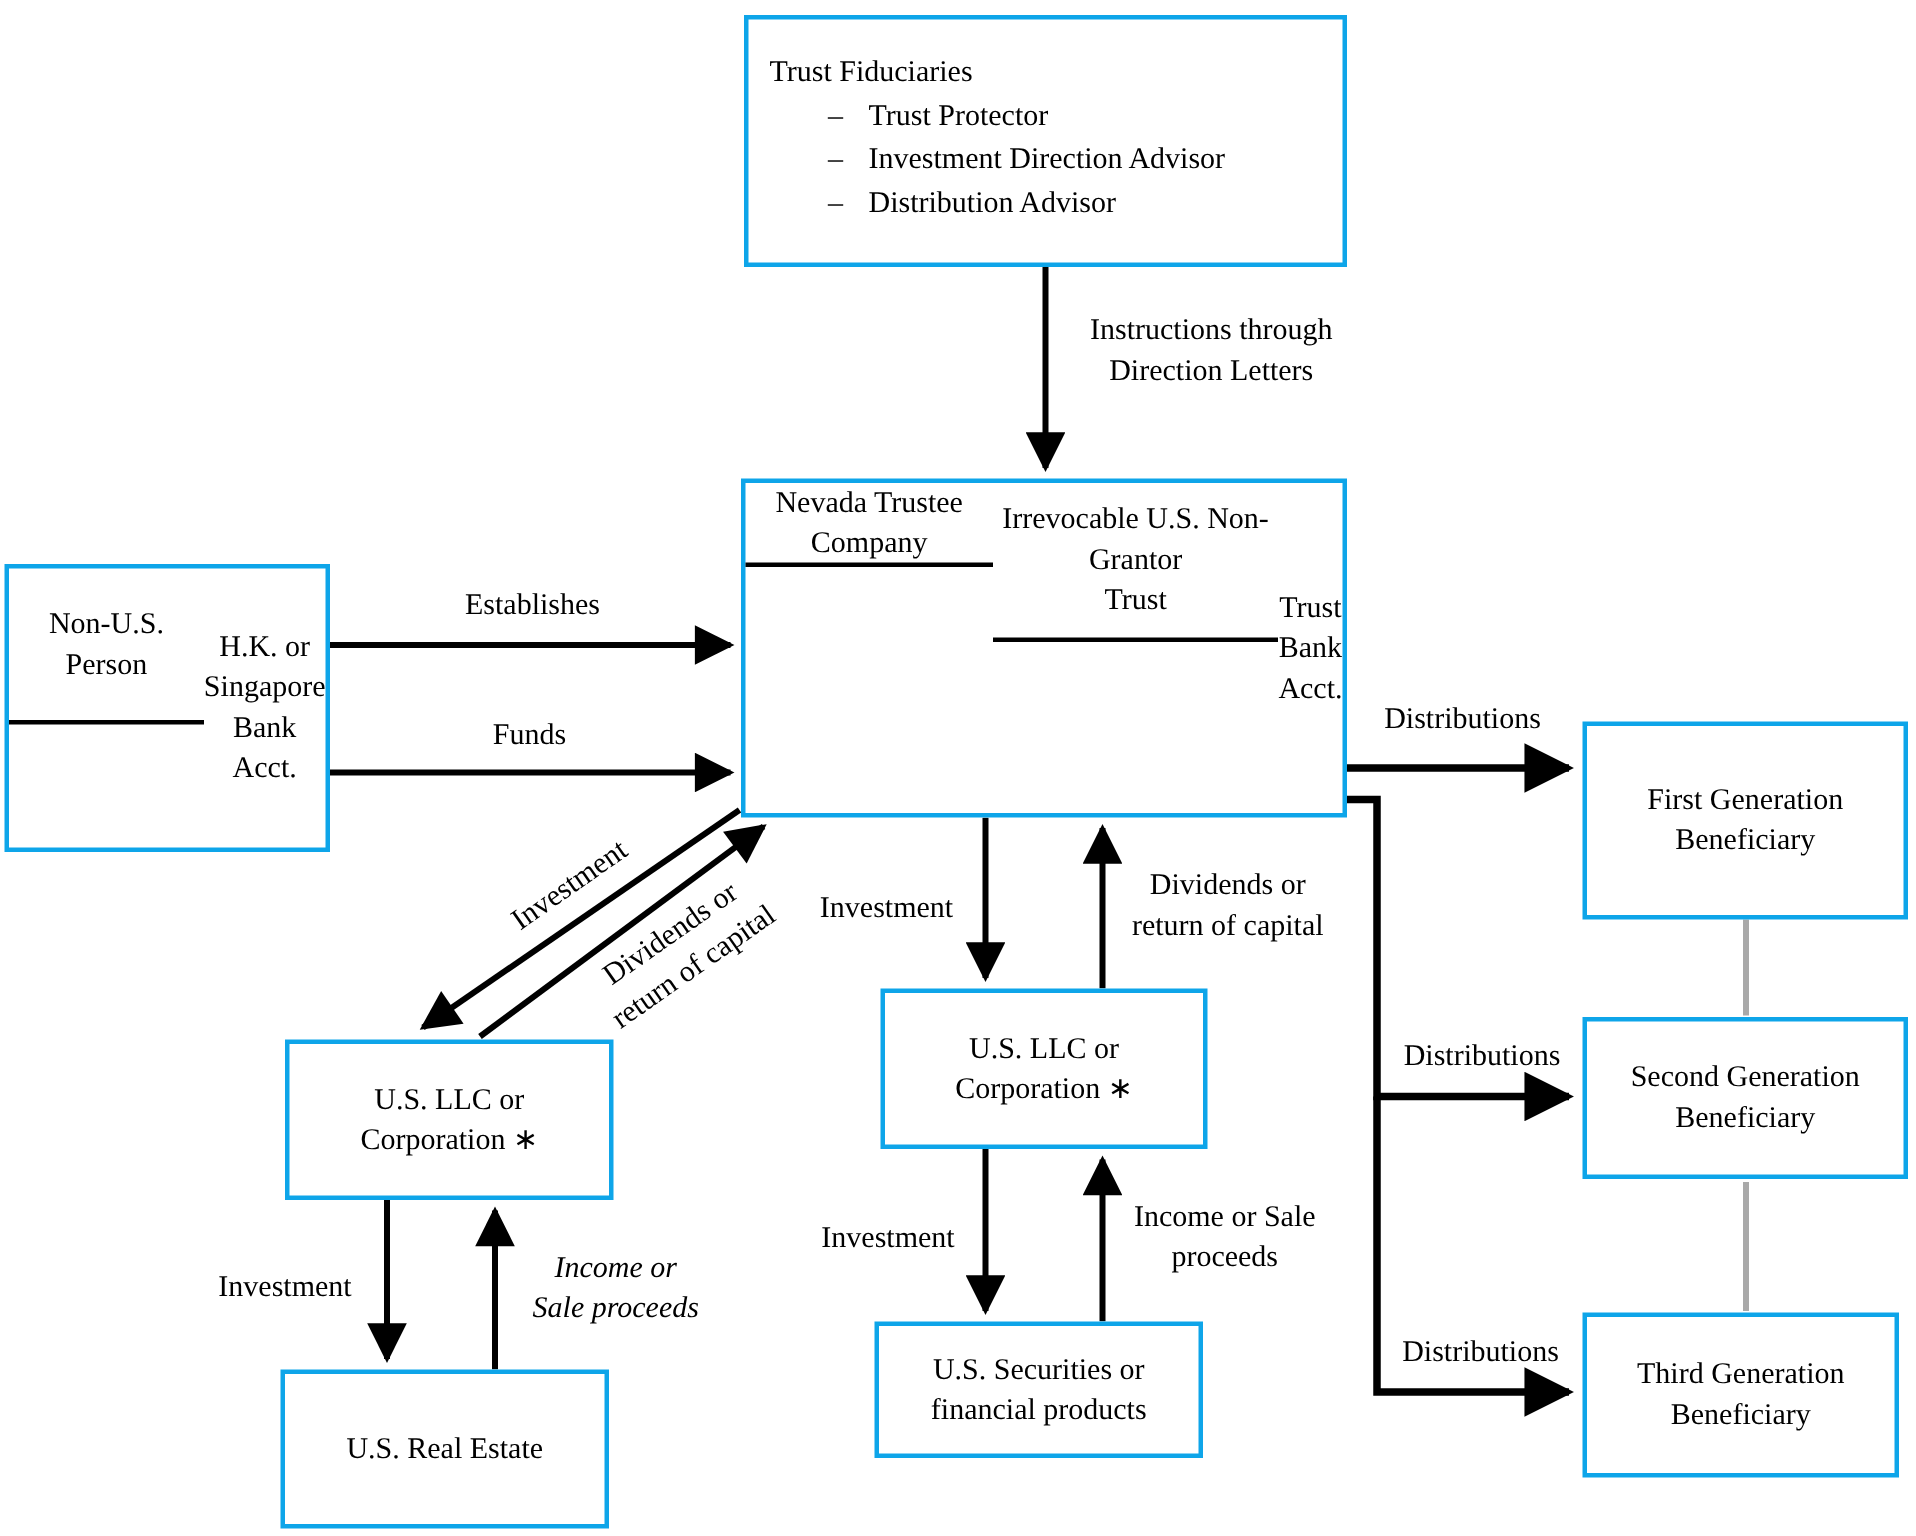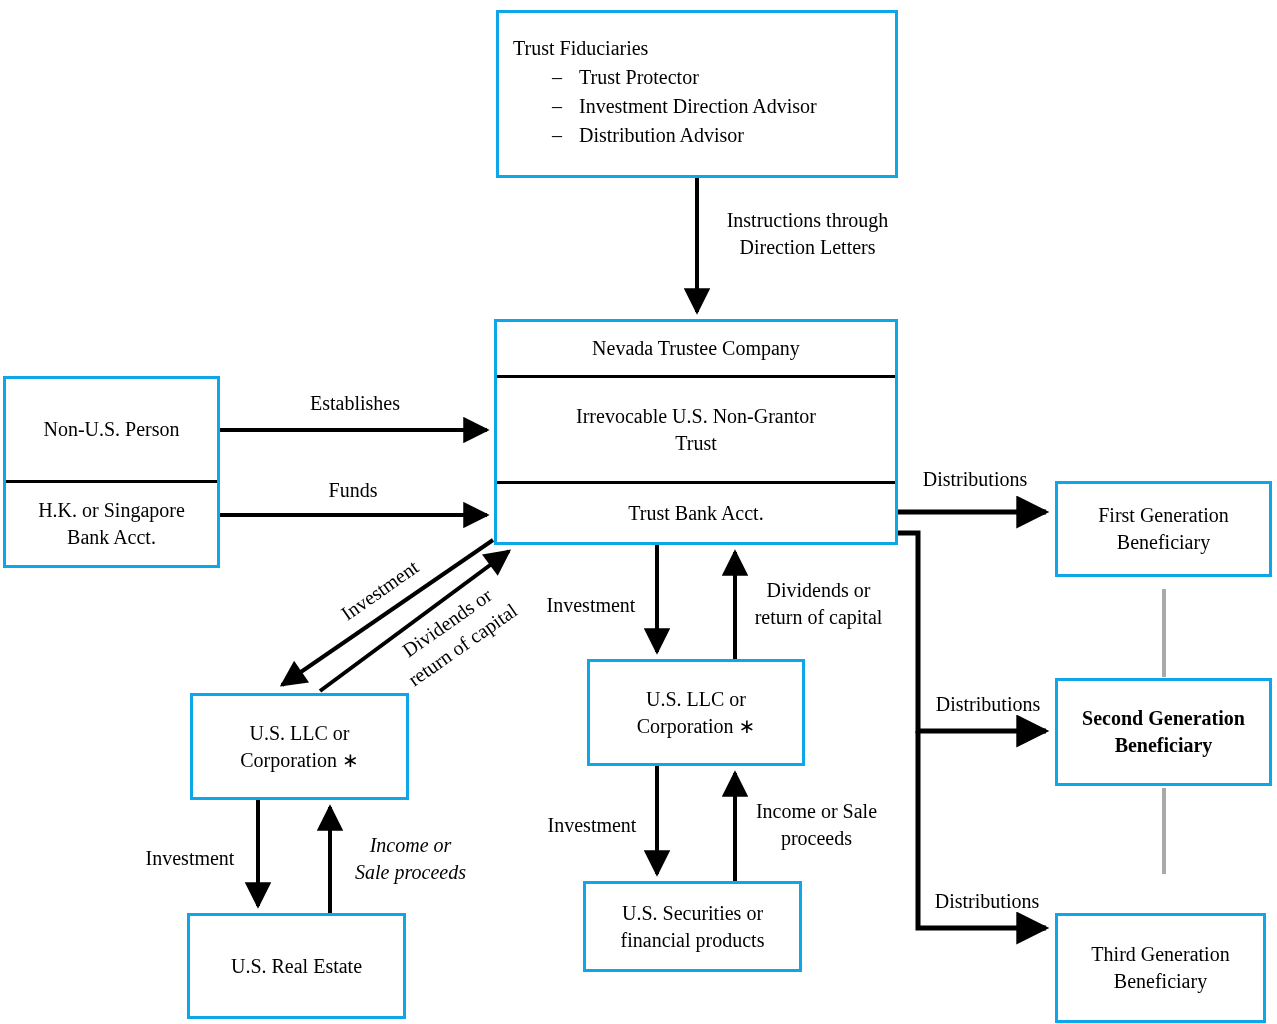--- a/index.html
+++ b/index.html
@@ -26,21 +26,21 @@
   }
   .center-text {
     display: flex;
     align-items: center;
     justify-content: center;
     text-align: center;
     white-space: pre-line;
     font-size: 20px;
     line-height: 1.35;
   }
-  .stack { display: flex; flex-direction: column; }
+  .stack { display: flex; flex-direction: row; }
   .stack > .cell {
     display: flex;
     align-items: center;
     justify-content: center;
     text-align: center;
     white-space: pre-line;
     font-size: 20px;
     line-height: 1.35;
     box-sizing: border-box;
   }
@@ -122,25 +122,25 @@
 Corporation ∗</div>
 
   <div class="box center-text" style="left:187px; top:913px; width:219px; height:106px;">U.S. Real Estate</div>
 
   <div class="box center-text" style="left:587px; top:659px; width:218px; height:107px;">U.S. LLC or
 Corporation ∗</div>
 
   <div class="box center-text" style="left:583px; top:881px; width:219px; height:91px;">U.S. Securities or
 financial products</div>
 
-  <div class="box center-text" style="left:1055px; top:481px; width:217px; height:96px;">First Generation
+  <div class="box center-text" style="left:1055px; top:481px; width:217px; height:132px;">First Generation
 Beneficiary</div>
-  <div class="box center-text" style="left:1055px; top:678px; width:217px; height:108px;font-weight:bold;">Second Generation
+  <div class="box center-text" style="left:1055px; top:678px; width:217px; height:108px;">Second Generation
 Beneficiary</div>
-  <div class="box center-text" style="left:1055px; top:913px; width:211px; height:110px;">Third Generation
+  <div class="box center-text" style="left:1055px; top:875px; width:211px; height:110px;">Third Generation
 Beneficiary</div>
 
   <div class="label" style="left:705px; top:207px; width:205px;">Instructions through
 Direction Letters</div>
   <div class="label" style="left:275px; top:390px; width:160px;">Establishes</div>
   <div class="label" style="left:273px; top:477px; width:160px;">Funds</div>
 
   <div class="label rot" style="left:300px; top:577px; width:160px;">Investment</div>
   <div class="label rot" style="left:350px; top:607px; width:210px;">Dividends or
 return of capital</div>

